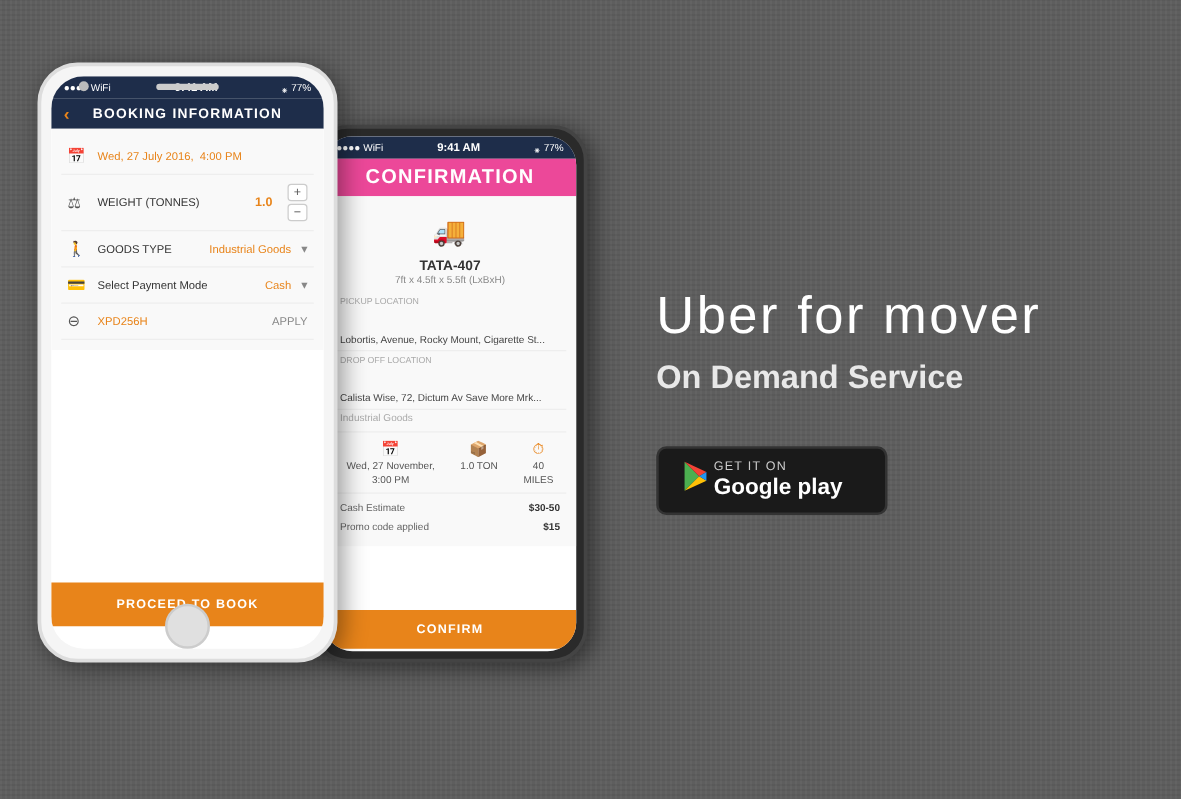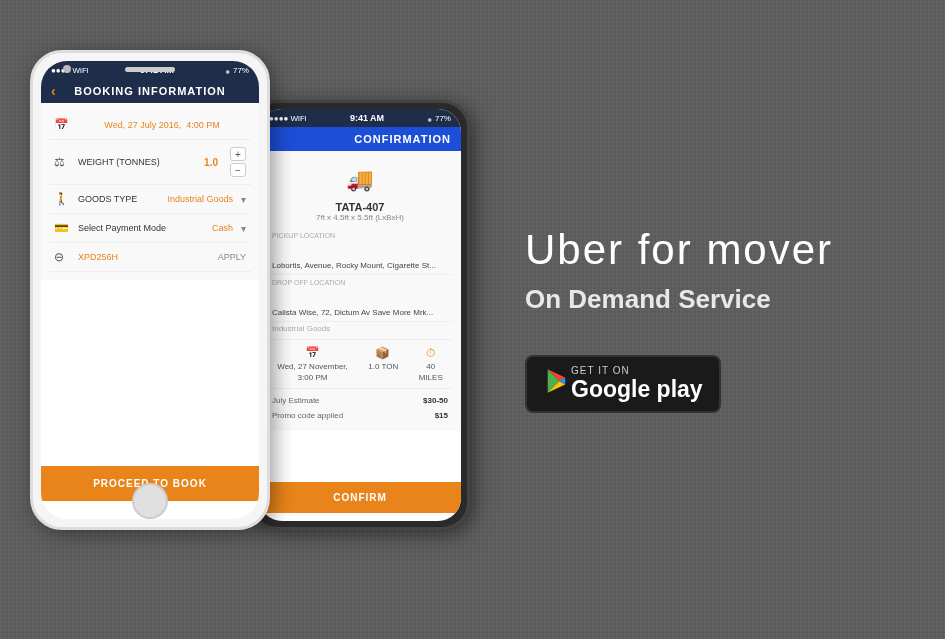--- a/index.html
+++ b/index.html
@@ -90,21 +90,21 @@
     }
 
     .store-btn-line1 {
       font-size: 10px;
       color: #ccc;
       letter-spacing: 1px;
       text-transform: uppercase;
     }
 
     .store-btn-line2 {
-      font-size: 23px;
+      font-size: 18px;
       font-weight: bold;
       color: #ffffff;
       line-height: 1.2;
     }
 
     
     .phones-area {
       position: absolute;
       left: 0;
       top: 0;
@@ -325,25 +325,25 @@
       letter-spacing: 1px;
       cursor: pointer;
       position: absolute;
       bottom: 0;
       left: 0;
       right: 0;
     }
 
     
     .dark-app-header {
-      background: #1d4ed8;
+      background: #ec4899;
       color: white;
-      text-align: right;
+      text-align: center;
       padding: 6px 10px;
-      font-size: 11px;
+      font-size: 16px;
       font-weight: bold;
       letter-spacing: 1px;
     }
 
     .dark-app-content {
       background: #f9f9f9;
       padding: 8px;
       font-size: 9px;
     }
 
@@ -463,21 +463,21 @@
       <div class="app-header">
         <span class="back-arrow">‹</span>
         <span>BOOKING INFORMATION</span>
       </div>
 
       <div style="position:relative; height: calc(100% - 60px);">
         <div class="app-content">
 
           <div class="booking-row">
             <span class="booking-icon">📅</span>
-            <span class="booking-label" style="color:#e8841a; font-size:9px;text-align:center;">Wed, 27 July 2016,&nbsp;&nbsp;4:00 PM</span>
+            <span class="booking-label" style="color:#e8841a; font-size:9px;">Wed, 27 July 2016,&nbsp;&nbsp;4:00 PM</span>
           </div>
 
           <div class="booking-row">
             <span class="booking-icon">⚖</span>
             <span class="booking-label">WEIGHT (TONNES)</span>
             <span class="booking-value-orange">1.0</span>
             <div class="counter-btns">
               <div class="counter-btn">+</div>
               <div class="counter-btn">−</div>
             </div>
@@ -554,21 +554,21 @@
               <span>1.0 TON</span>
             </div>
             <div class="stat-item">
               <span class="stat-icon">⏱</span>
               <span>40</span>
               <span>MILES</span>
             </div>
           </div>
 
           <div class="price-row">
-            <span class="price-label">July Estimate</span>
+            <span class="price-label">Cash Estimate</span>
             <span class="price-value">$30-50</span>
           </div>
           <div class="price-row">
             <span class="price-label">Promo code applied</span>
             <span class="price-value">$15</span>
           </div>
 
         </div>
         <div class="confirm-btn">CONFIRM</div>
       </div>

